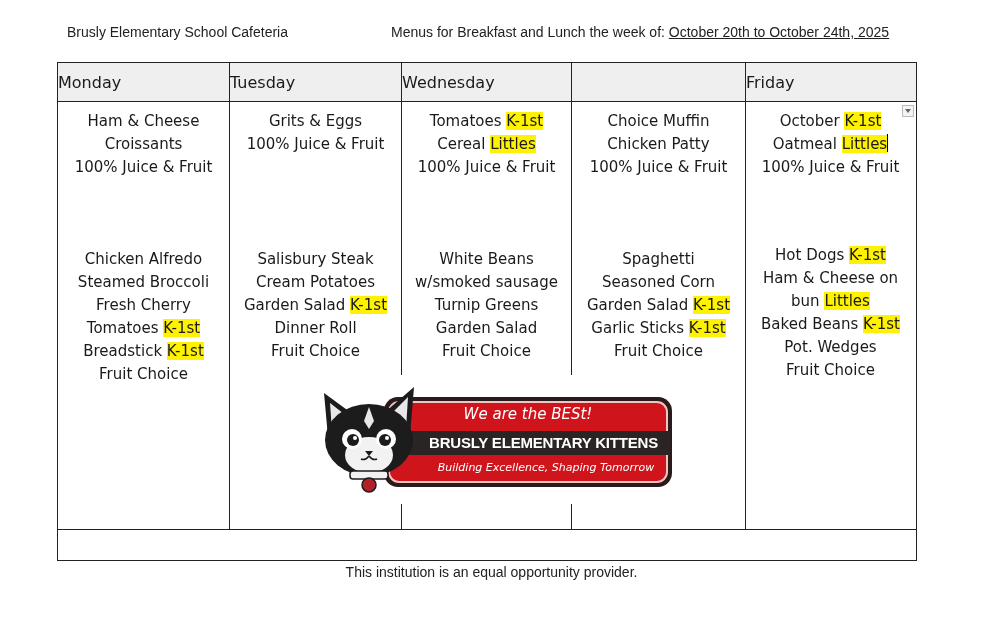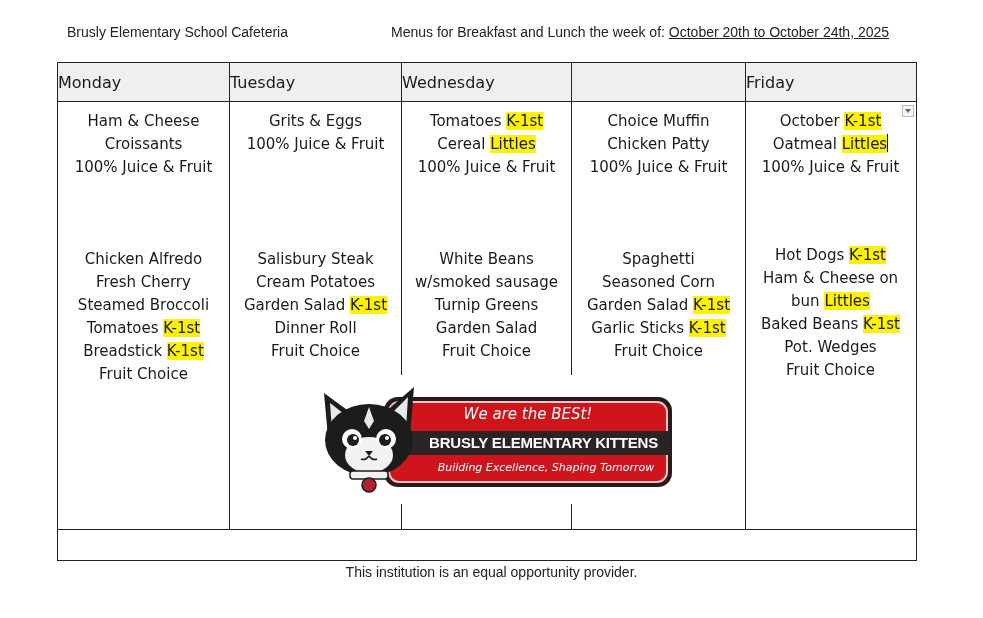--- a/index.html
+++ b/index.html
@@ -253,22 +253,22 @@
   <span class="line"><span>Oatmeal </span><span class="hl">Littles</span><span class="cursor"></span></span>
   <span class="line"><span>100% Juice &amp; Fruit</span></span>
 </div>
 
 <div class="dropdown-btn">
   <span class="tri"></span>
 </div>
 
 <div class="cell-text" style="left:58px;width:171px;top:248px;">
   <span class="line"><span>Chicken Alfredo</span></span>
+  <span class="line"><span>Steamed Broccoli</span></span>
   <span class="line"><span>Fresh Cherry</span></span>
-  <span class="line"><span>Steamed Broccoli</span></span>
   <span class="line"><span>Tomatoes </span><span class="hl">K-1st</span></span>
   <span class="line"><span>Breadstick </span><span class="hl">K-1st</span></span>
   <span class="line"><span>Fruit Choice</span></span>
 </div>
 <div class="cell-text" style="left:230px;width:171px;top:248px;">
   <span class="line"><span>Salisbury Steak</span></span>
   <span class="line"><span>Cream Potatoes</span></span>
   <span class="line"><span>Garden Salad </span><span class="hl">K-1st</span></span>
   <span class="line"><span>Dinner Roll</span></span>
   <span class="line"><span>Fruit Choice</span></span>

